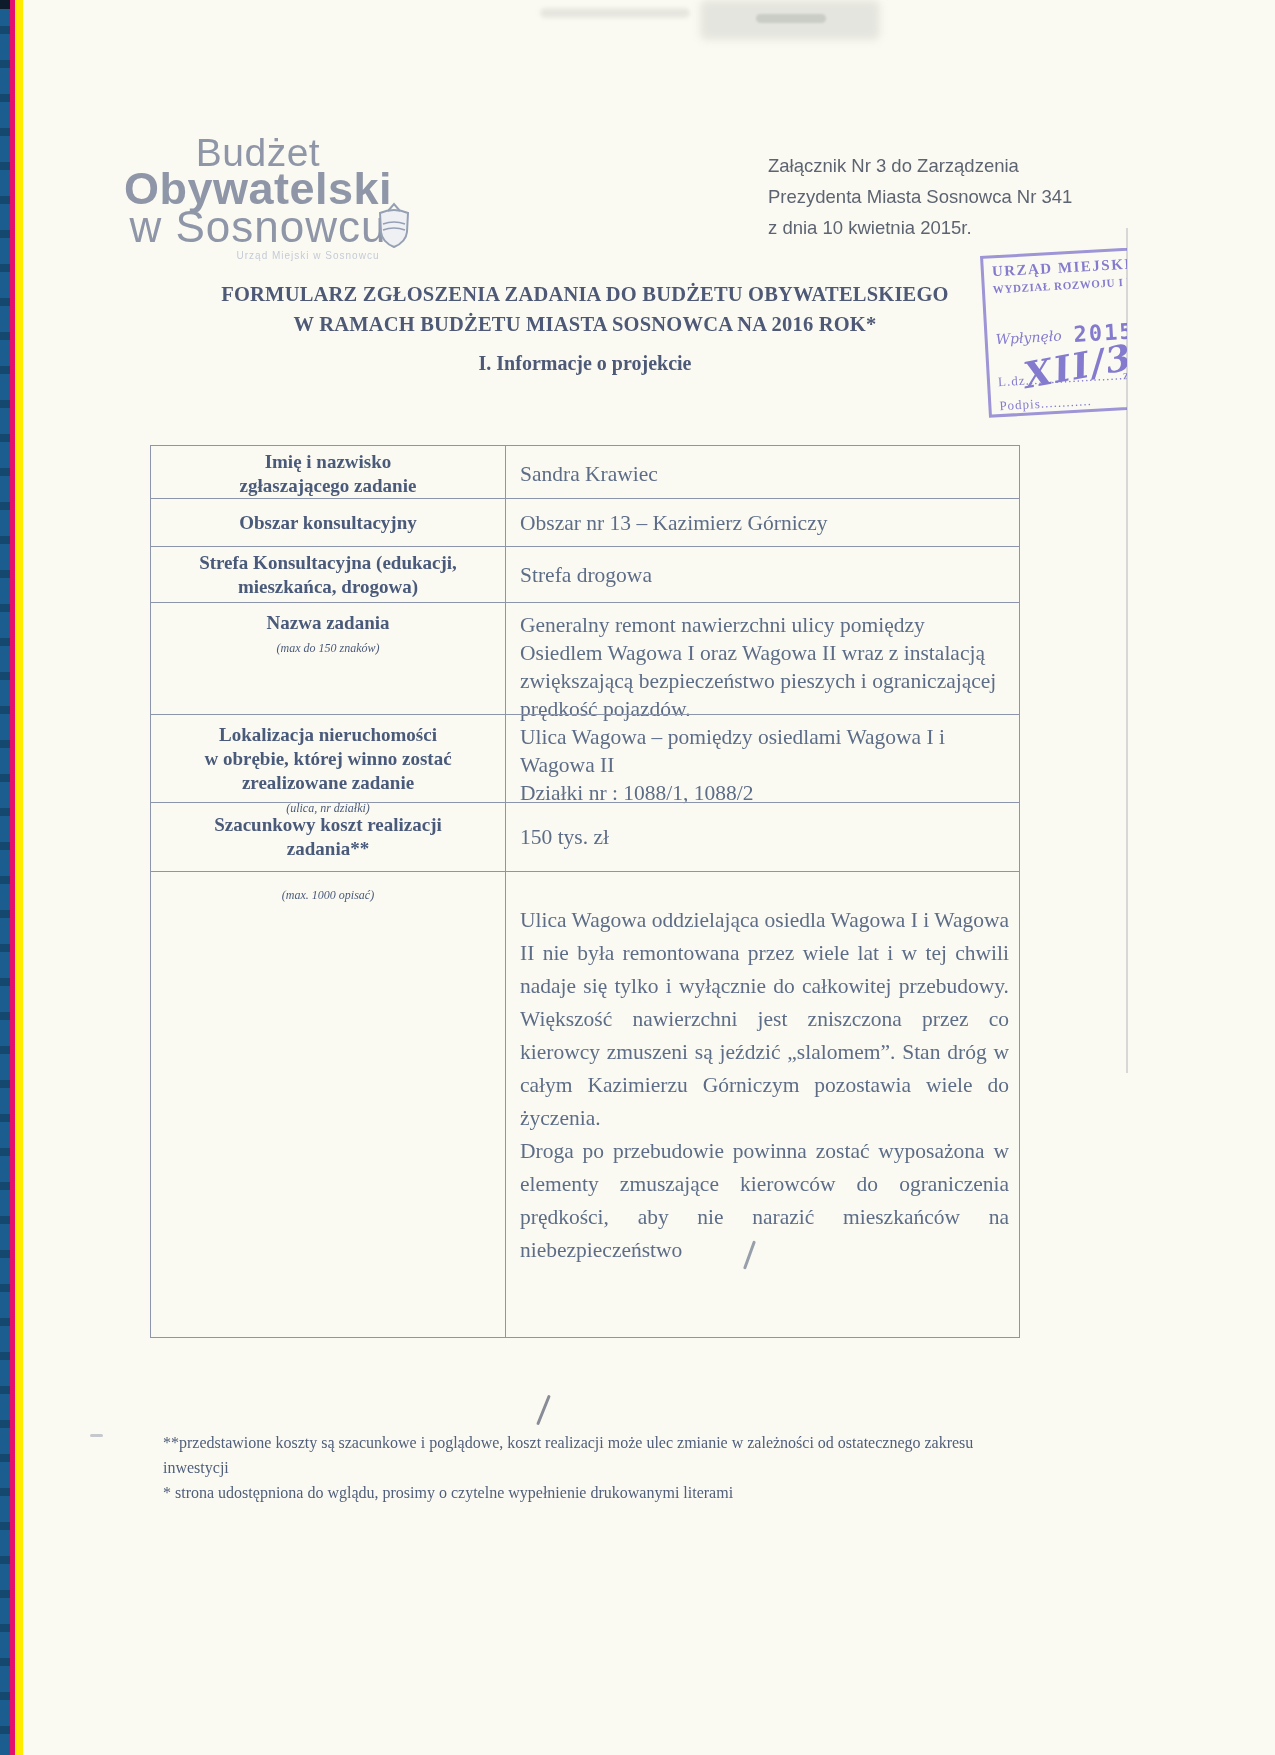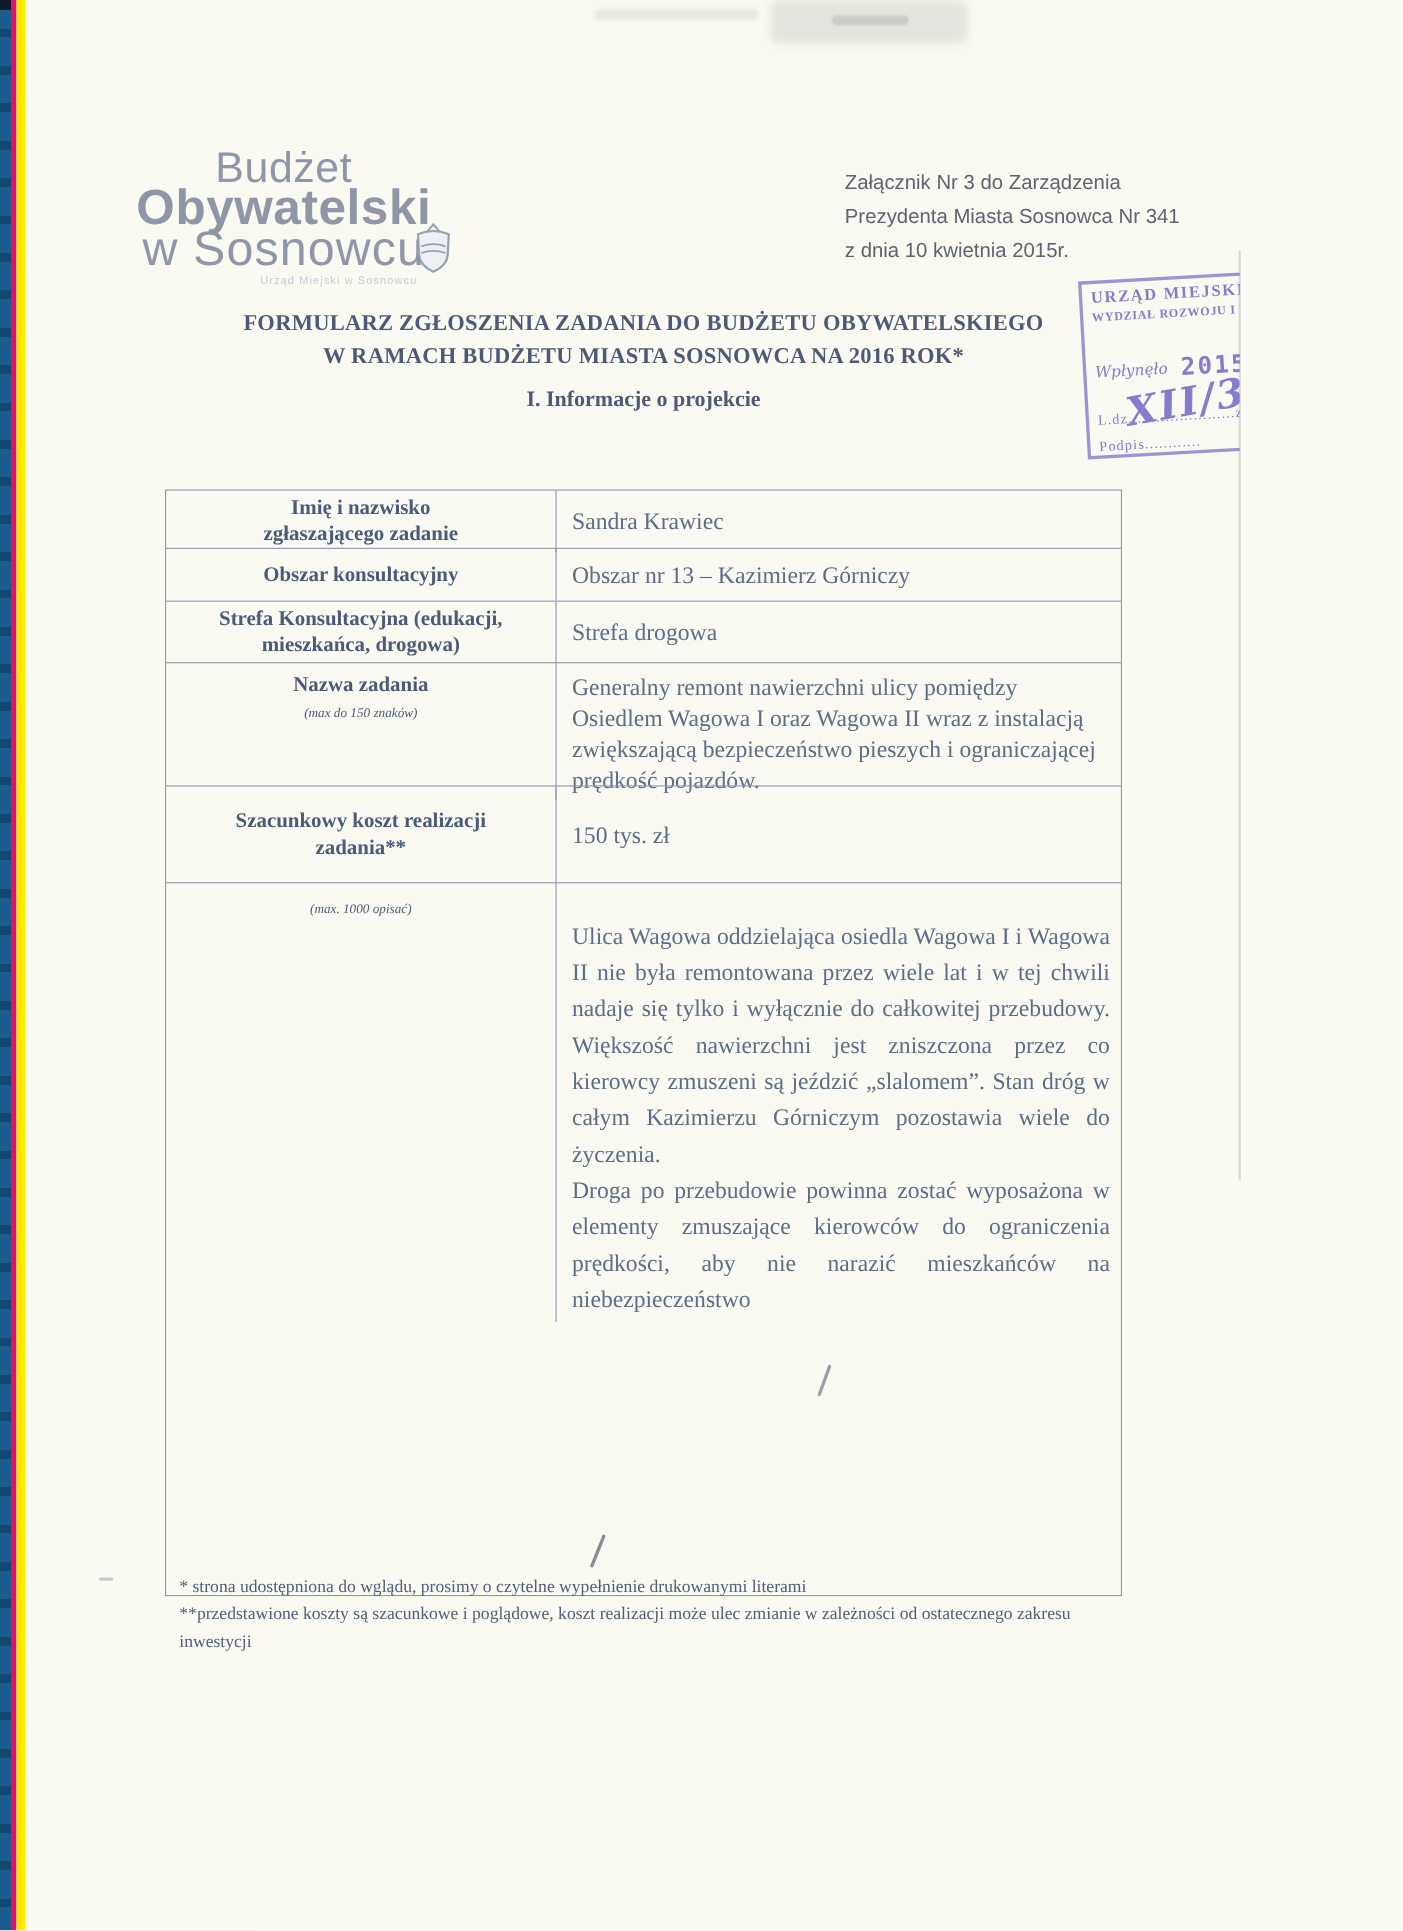--- a/index.html
+++ b/index.html
@@ -51,21 +51,21 @@
   .st-recv{top:68px;font-size:14px;}
   .st-recv .recv-label{font-style:italic;font-family:"DejaVu Serif",serif;}
   .st-recv .recv-date{font-family:"DejaVu Sans Mono",monospace;font-weight:bold;font-size:22px;
                       letter-spacing:2px;margin-left:12px;vertical-align:-2px;}
   .st-ref{top:116px;font-size:13px;letter-spacing:1px;}
   .st-ref .hand{position:absolute;left:26px;top:-28px;font-family:"DejaVu Serif",serif;font-style:italic;
                 font-weight:bold;font-size:36px;letter-spacing:2px;transform:rotate(-7deg);}
   .st-sign{top:140px;font-size:13px;letter-spacing:1px;}
 
   
-  .form-table{position:absolute;left:150px;top:445px;width:870px;height:1006px;box-sizing:border-box;
+  .form-table{position:absolute;left:150px;top:445px;width:870px;height:893px;box-sizing:border-box;
               border:1.8px solid #8c95ab;display:grid;grid-template-rows:52px 48px 56px 112px 88px 69px auto;}
   .frow{display:grid;grid-template-columns:355px 1fr;border-top:1.6px solid #8c95ab;}
   .frow.r1{border-top:none;}
   .flabel{border-right:1.6px solid #8c95ab;display:flex;flex-direction:column;align-items:center;
           justify-content:center;text-align:center;font-weight:bold;color:#4a5a7a;font-size:19px;
           line-height:24px;white-space:pre-line;padding:4px 8px;box-sizing:border-box;}
   .note{font-weight:normal;font-style:italic;font-size:12px;margin-top:1px;}
   .fval{display:flex;align-items:center;font-size:21.5px;color:#5d6d88;line-height:28px;
         padding:4px 10px 4px 14px;box-sizing:border-box;}
   .fval>span{display:block;width:100%;white-space:pre-line;}
@@ -176,20 +176,33 @@
     <div class="frow r4 top">
       <div class="flabel">
         <span>Nazwa zadania</span>
         <span class="note">(max do 150 znaków)</span>
       </div>
       <div class="fval">
         <span>Generalny remont nawierzchni ulicy pomiędzy Osiedlem Wagowa I oraz Wagowa II wraz z instalacją zwiększającą bezpieczeństwo pieszych i ograniczającej prędkość pojazdów.</span>
       </div>
     </div>
 
+    <div class="frow r5 top">
+      <div class="flabel">
+        <span>Lokalizacja nieruchomości
+w obrębie, której winno zostać
+zrealizowane zadanie</span>
+        <span class="note">(ulica, nr działki)</span>
+      </div>
+      <div class="fval">
+        <span>Ulica Wagowa – pomiędzy osiedlami Wagowa I i
+Wagowa II
+Działki nr : 1088/1, 1088/2</span>
+      </div>
+    </div>
 
     <div class="frow r6">
       <div class="flabel">
         <span>Szacunkowy koszt realizacji
 zadania**</span>
       </div>
       <div class="fval">
         <span>150 tys. zł</span>
       </div>
     </div>
@@ -204,18 +217,18 @@
       </div>
     </div>
 
   </div>
 
   <div class="pen slash1"></div>
   <div class="pen slash2"></div>
   <div class="pen dashL"></div>
 
   <div class="footnotes">
-    <div>* strona udostępniona do wglądu, prosimy o czytelne wypełnienie drukowanymi literami</div>
     <div>**przedstawione koszty są szacunkowe i poglądowe, koszt realizacji może ulec zmianie w zależności od ostatecznego zakresu
 inwestycji</div>
+    <div>* strona udostępniona do wglądu, prosimy o czytelne wypełnienie drukowanymi literami</div>
   </div>
 
 </div>
 
 </body></html>

